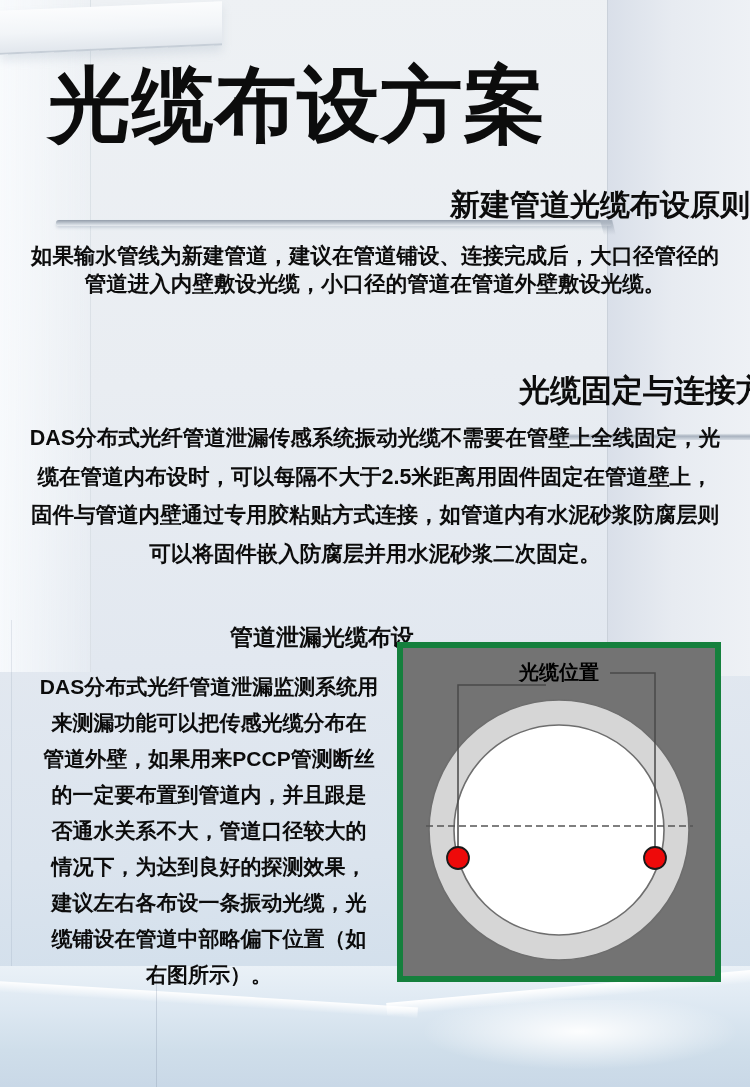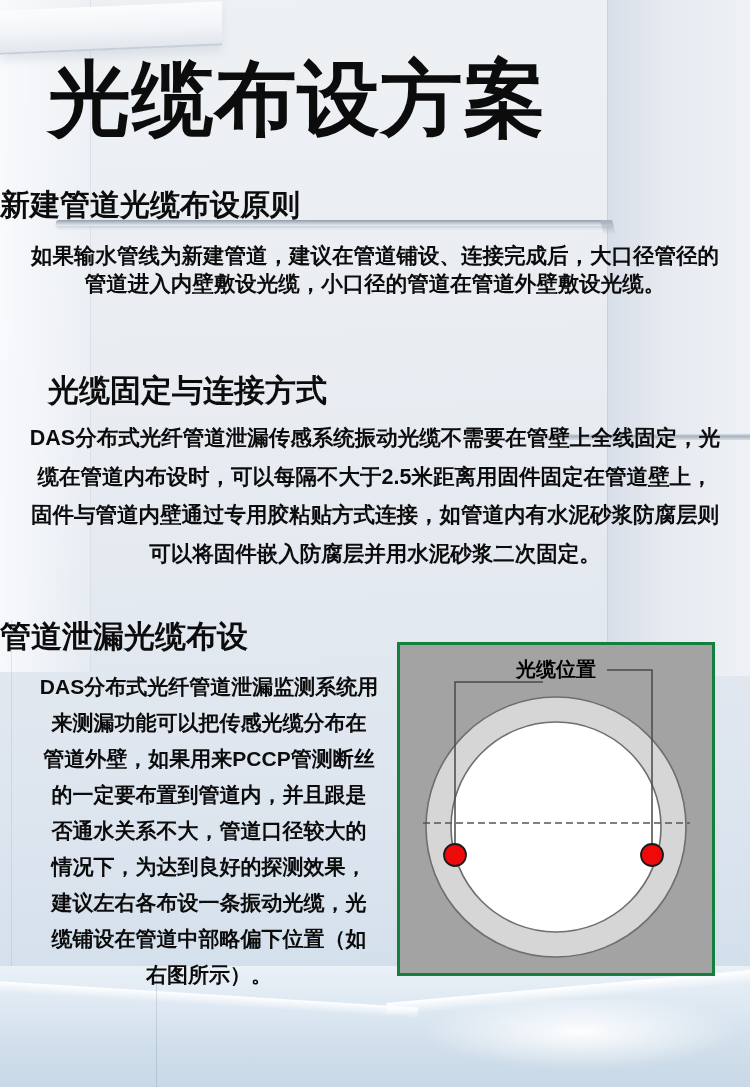--- a/index.html
+++ b/index.html
@@ -32,33 +32,33 @@
   .bg-floor{left:0;top:966px;width:750px;height:121px;
     background:linear-gradient(to bottom,#eaf1f7 0%,#dde8f2 35%,#cfdeea 70%,#c9d8e7 100%);}
   .bg-floor-hl-left{left:-12px;top:994px;width:430px;height:11px;transform:rotate(3.6deg);
     background:linear-gradient(to bottom,rgba(255,255,255,.95),rgba(255,255,255,0));}
   .bg-floor-hl-right{left:386px;top:986px;width:376px;height:13px;transform:rotate(-5.2deg);
     background:linear-gradient(to bottom,rgba(255,255,255,1),rgba(255,255,255,0));}
   .bg-floor-glow{left:420px;top:1000px;width:320px;height:70px;
     background:radial-gradient(ellipse at 50% 45%,rgba(255,255,255,.95) 0%,rgba(255,255,255,0) 70%);}
 
   .content{position:relative;z-index:1;}
-  .title{position:absolute;top:55px;left:0;width:595px;text-align:center;
+  .title{position:absolute;top:61px;left:0;width:595px;text-align:center;
     font-size:82px;line-height:88px;font-weight:900;letter-spacing:1px;white-space:nowrap;}
-  .h{position:absolute;text-align:left;font-weight:800;white-space:nowrap;}
+  .h{position:absolute;text-align:right;font-weight:800;white-space:nowrap;}
   .h1{top:188px;left:0;width:750px;font-size:30px;line-height:34px;}
   .h2{top:373px;left:0;width:750px;font-size:31px;line-height:36px;padding-left:48px;}
-  .h3{top:619px;left:0;width:414px;font-size:31px;line-height:36px;}
+  .h3{top:619px;left:0;width:414px;font-size:23px;line-height:36px;}
   .p{position:absolute;text-align:center;font-weight:600;white-space:pre-line;}
   .p1{top:242px;left:18px;width:714px;font-size:21.5px;line-height:28px;}
   .p2{top:419px;left:14px;width:722px;font-size:21.5px;line-height:38.5px;}
   .p3{top:669px;left:25px;width:368px;font-size:21px;line-height:36px;}
 
   .figure{position:absolute;left:397px;top:642px;width:312px;height:328px;
-    background:#a3a3a3;border:3px solid #15803d;}
+    background:#737373;border:6px solid #15803d;}
   .figure svg{display:block;}
   .figure-label{font-family:"Liberation Serif",serif;font-weight:bold;font-size:20px;}
 </style>
 </head>
 <body>
 
 <div class="bg bg-left-panel"></div>
 <div class="bg bg-right-panel"></div>
 <div class="bg bg-shelf-top"></div>
 <div class="bg bg-shelf-line1"></div>

